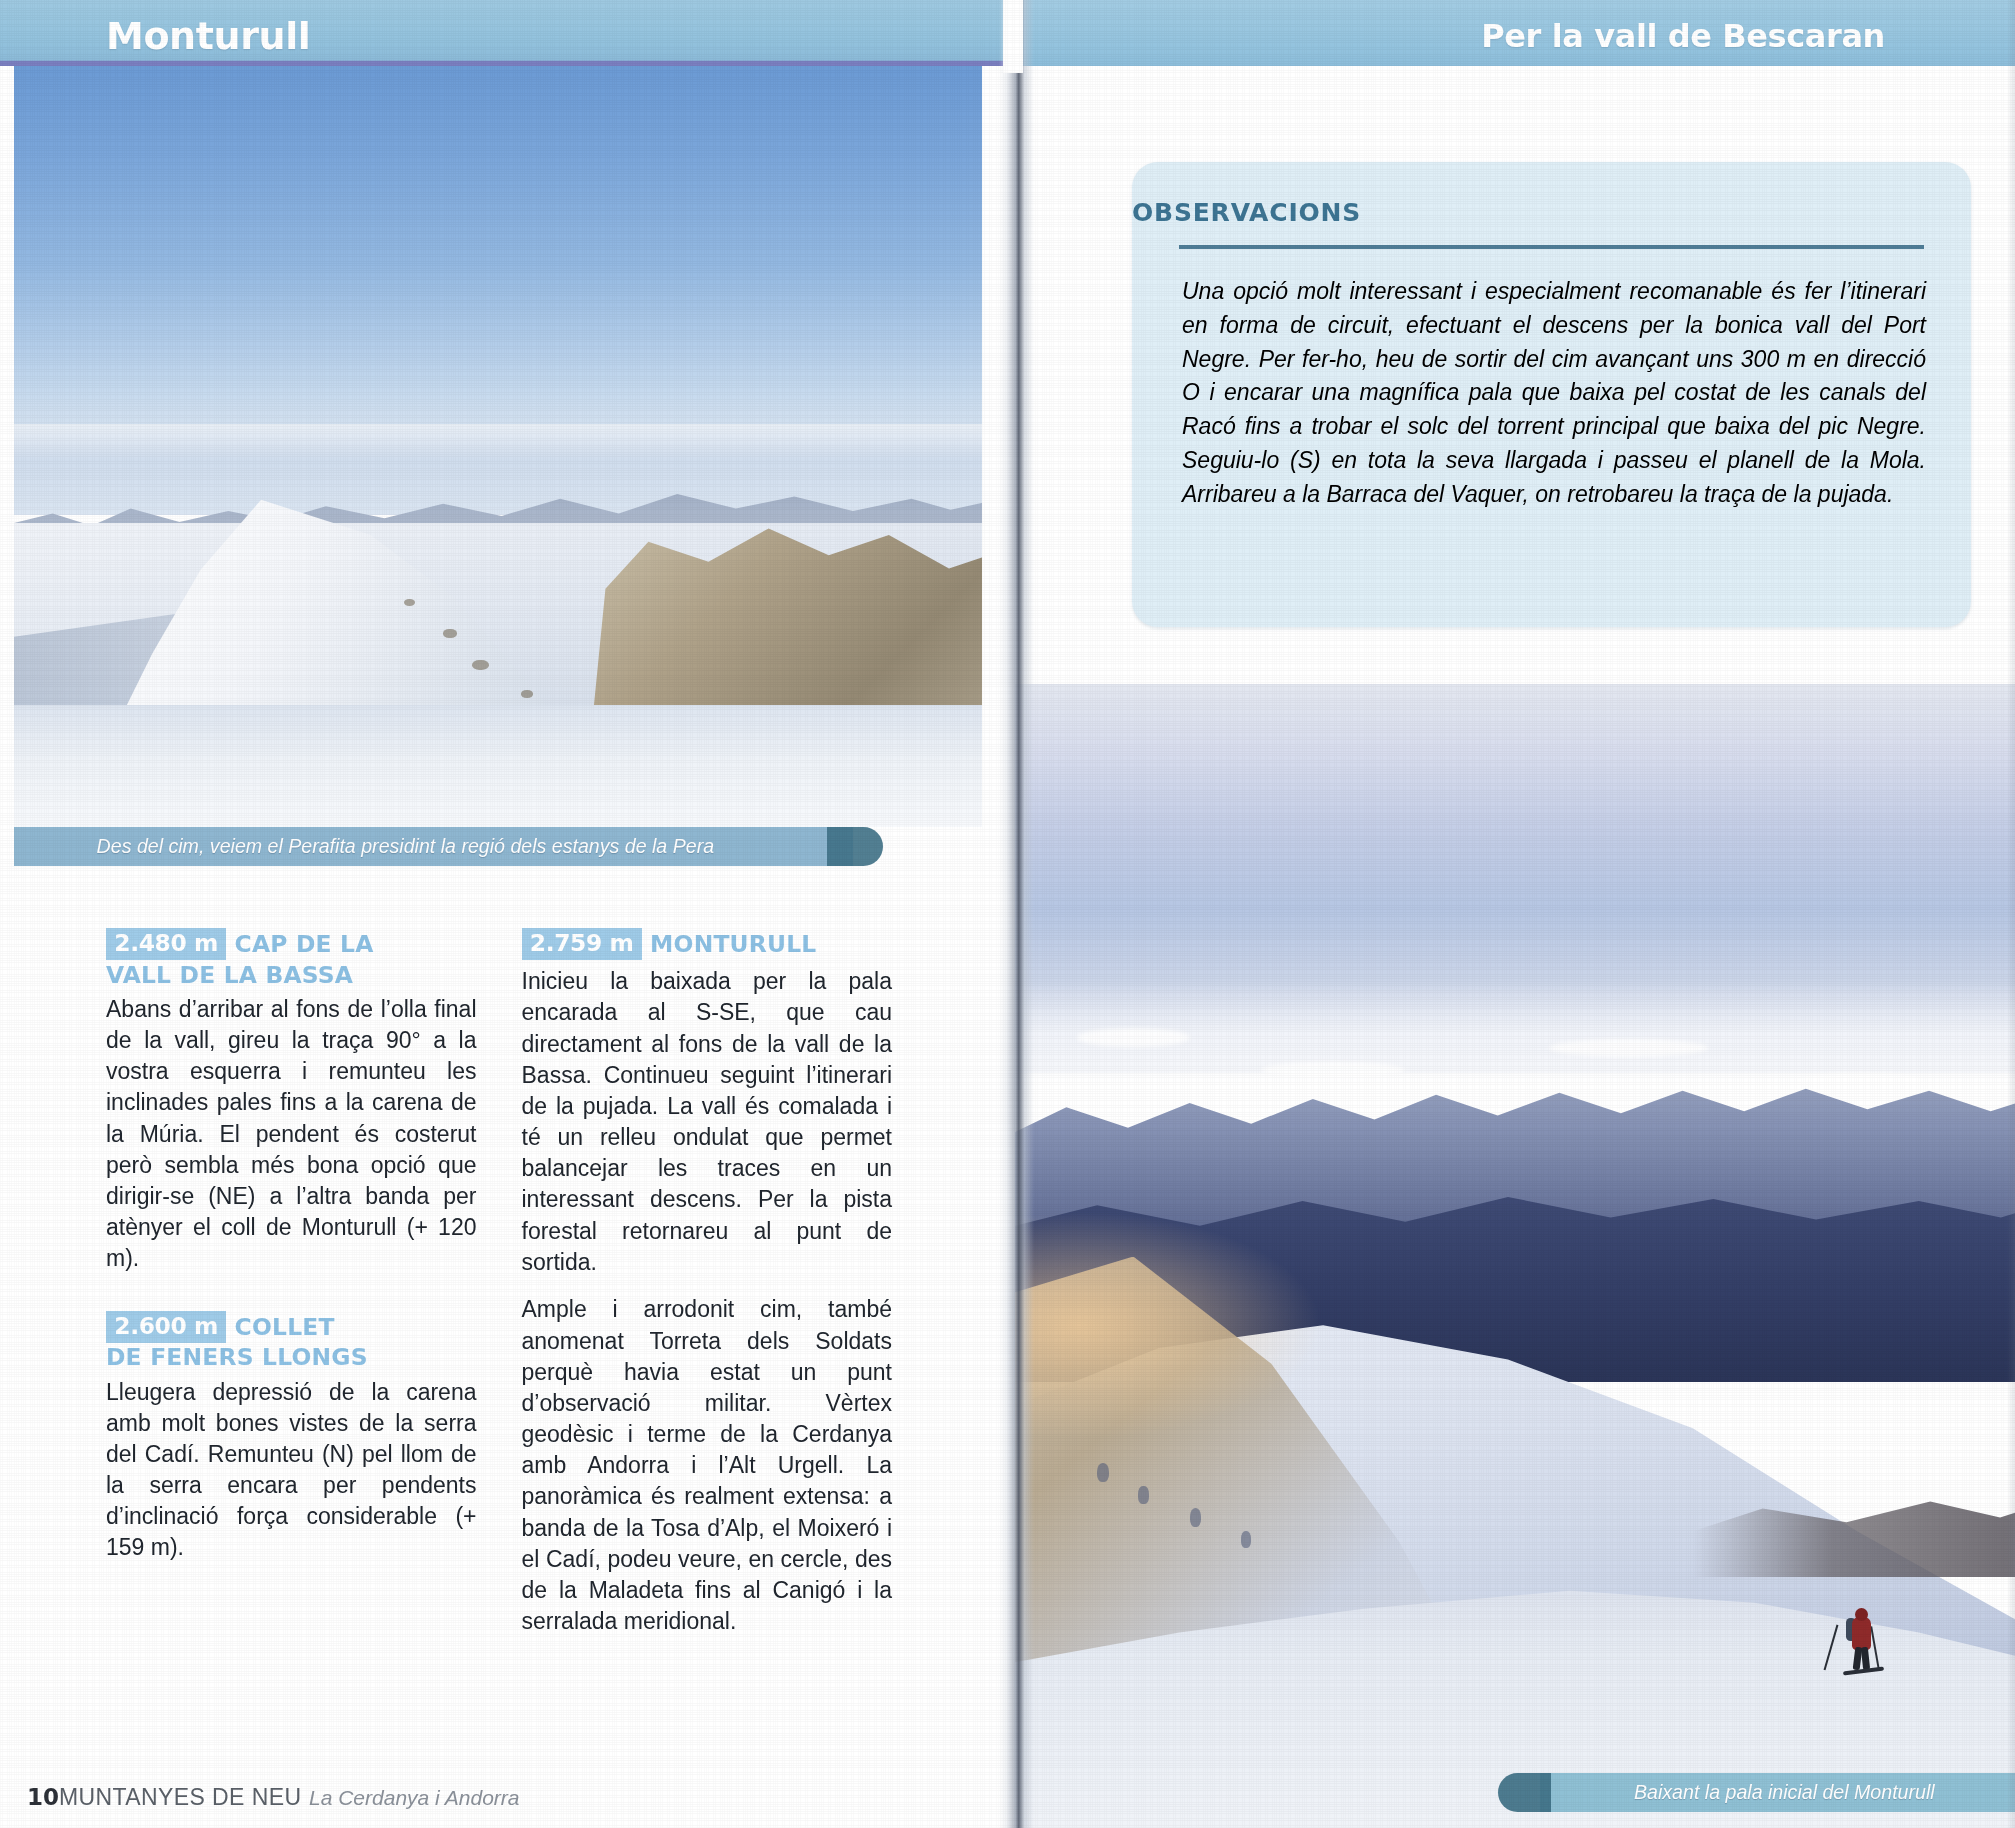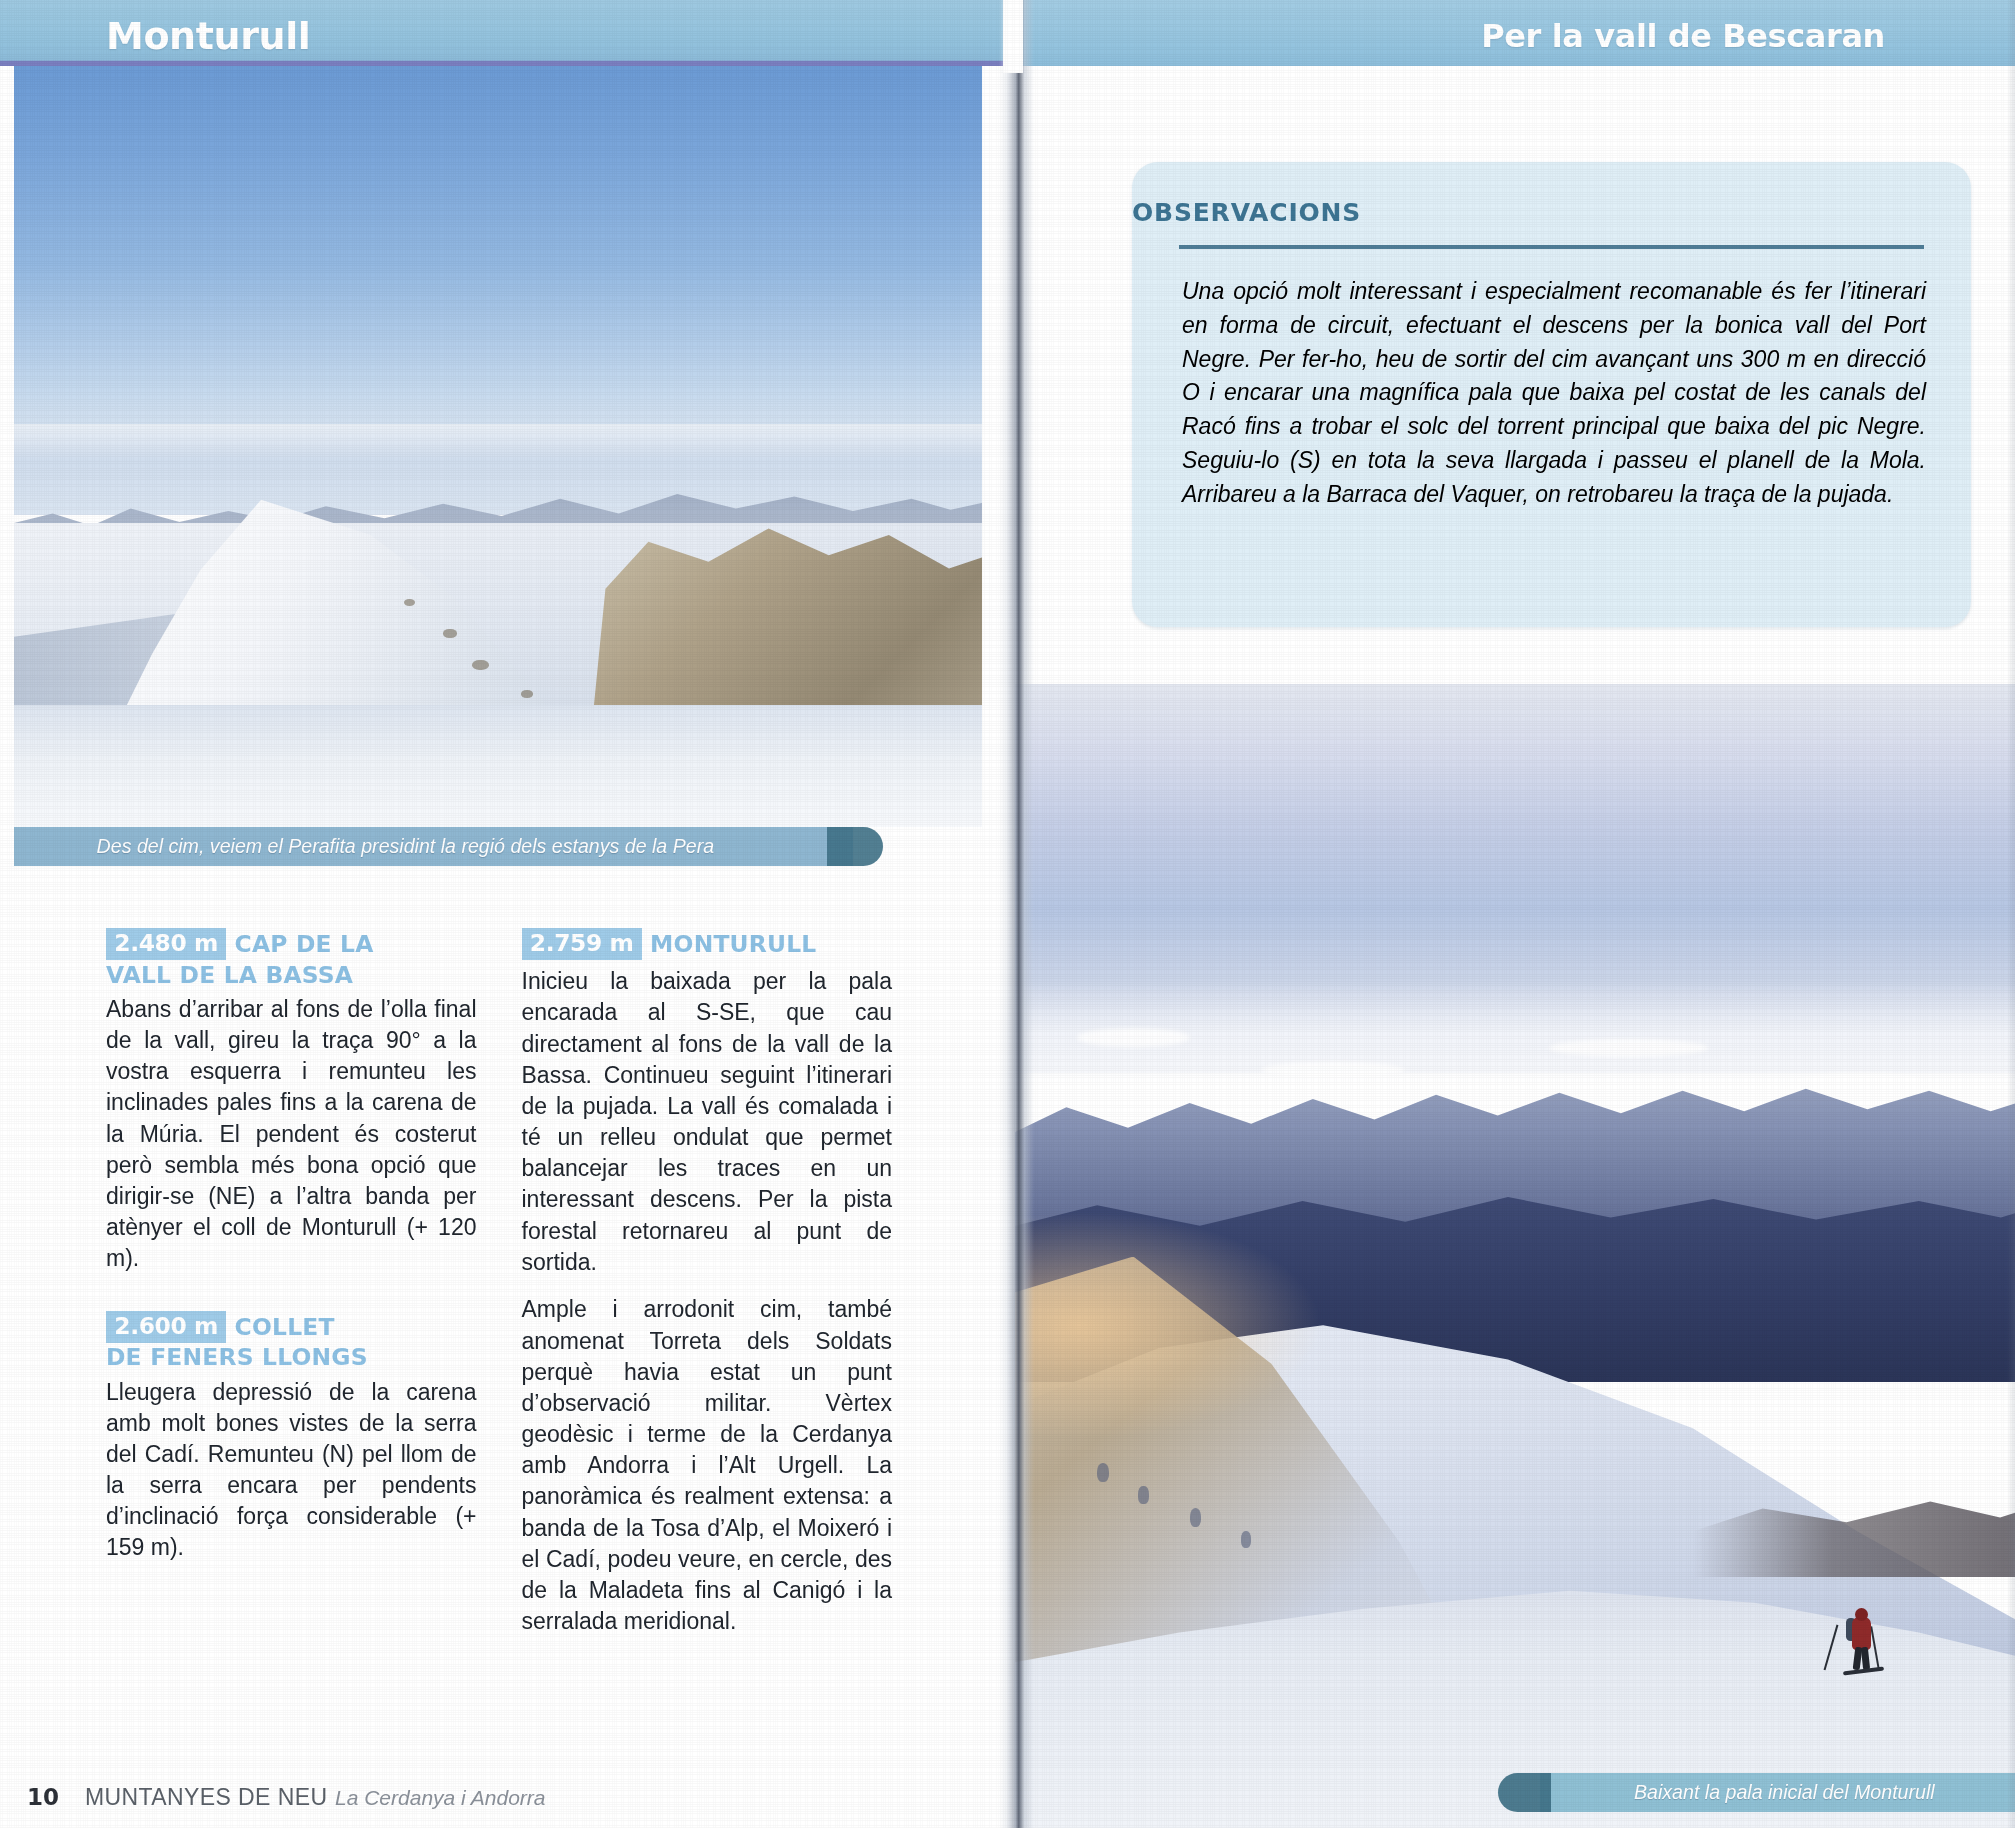--- a/index.html
+++ b/index.html
@@ -77,21 +77,21 @@
   .sec-name-2{color:#8cc0e3;font-family:"DejaVu Sans",sans-serif;font-weight:bold;
     font-size:23.4px;letter-spacing:0.2px;display:block;margin-top:1.5px;}
 
   .body-p{margin:0 0 16.6px 0;color:#20262e;font-size:23px;line-height:1.355;
     text-align:justify;font-family:"Liberation Sans",sans-serif;
     -webkit-hyphens:none;hyphens:none;}
   .body-p.tight{margin-bottom:0;}
   .spacer-24{height:19.6px;}
 
   
-  #footer-left{position:absolute;left:27px;bottom:16.6px;display:flex;align-items:baseline;gap:26px;}
+  #footer-left{position:absolute;left:27px;bottom:16.6px;display:flex;align-items:baseline;}
   #footer-pageno{font-family:"DejaVu Sans",sans-serif;font-weight:bold;font-size:23px;color:#2d3138;}
   #footer-book{font-size:23px;color:#5a6068;letter-spacing:0.4px;}
   #footer-sub{font-size:21px;color:#8a9099;font-style:italic;margin-left:7.6px;}
 
   
   #spine{position:absolute;left:999px;top:0;width:35px;height:1828px;z-index:5;
     background:linear-gradient(90deg,
       rgba(255,255,255,0) 0%,
       rgba(228,232,238,.55) 22%,
       rgba(160,168,182,.85) 47%,

